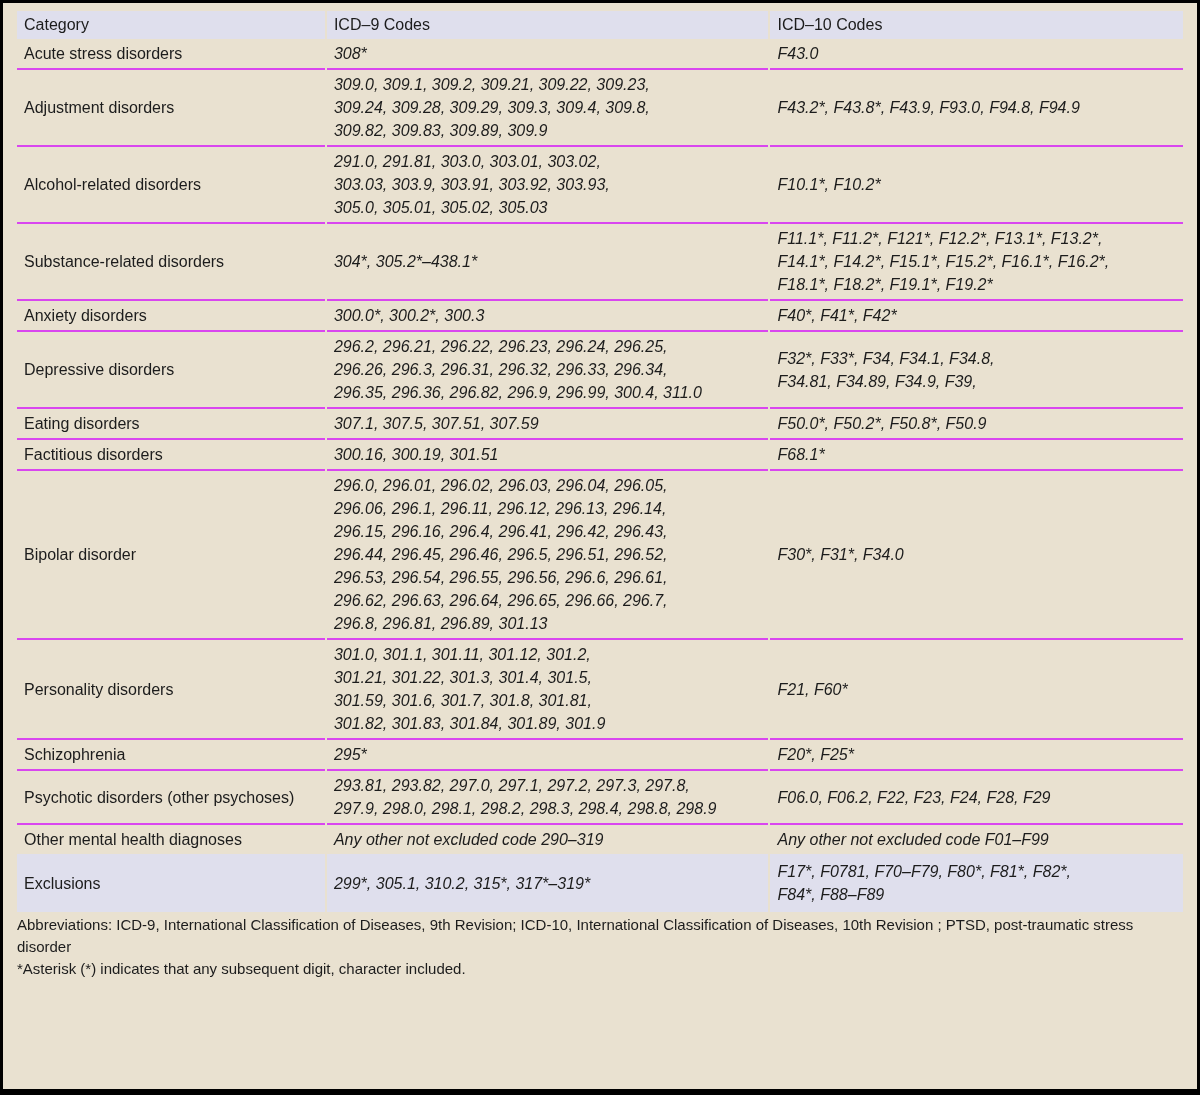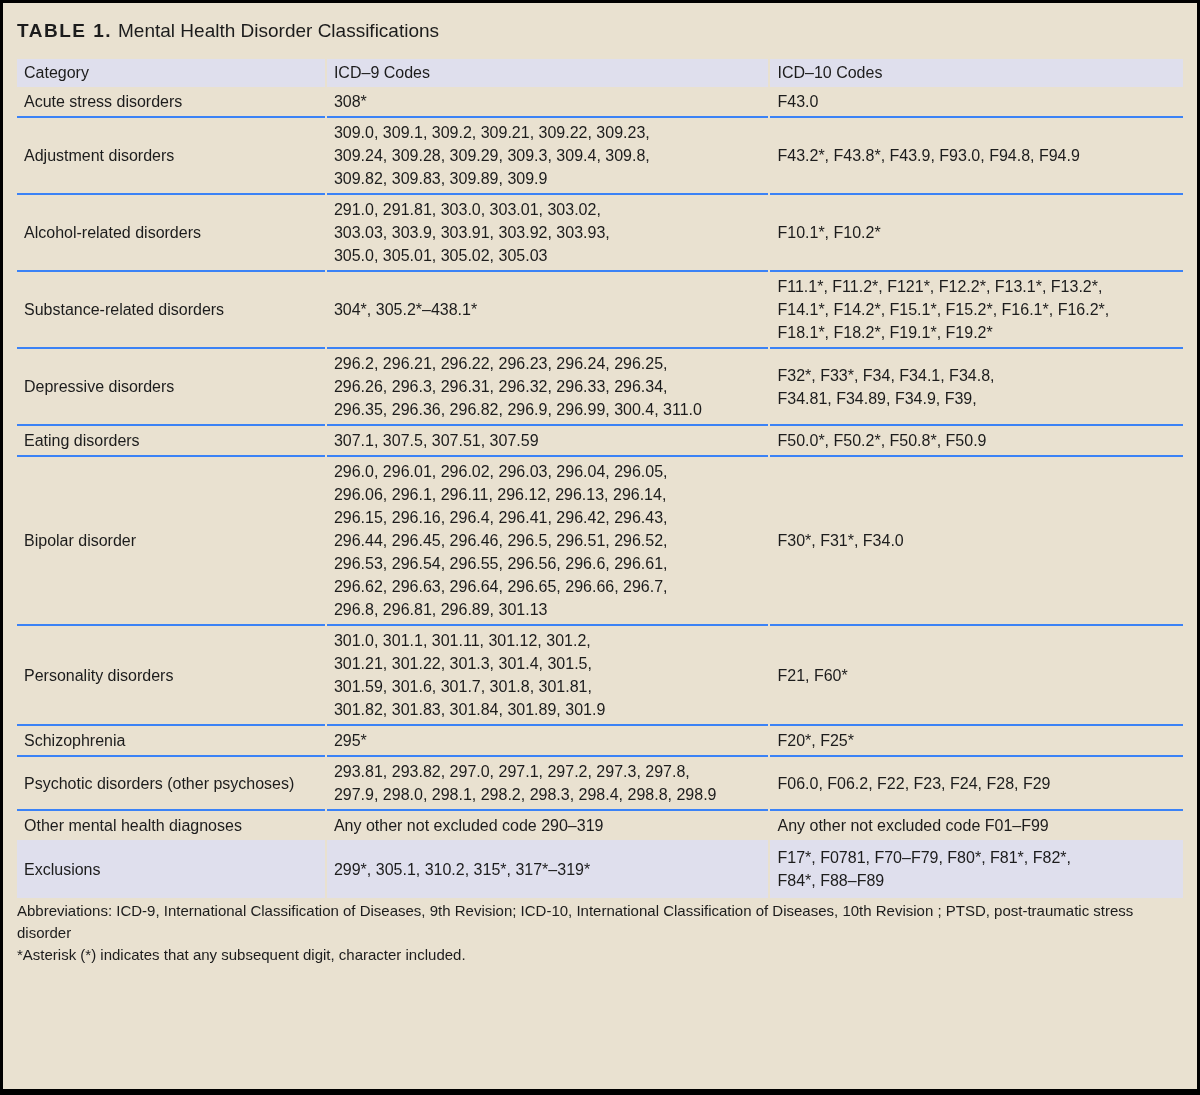--- a/index.html
+++ b/index.html
@@ -46,43 +46,40 @@
     text-align: left;
     padding: 5px 7px;
     font-size: 16px;
   }
   td {
     padding: 3px 7px;
     line-height: 23px;
     vertical-align: middle;
     word-wrap: break-word;
   }
-  td.codes { white-space: pre-line; }
-  tbody tr + tr td { border-top: 2px solid #3b82f6; }
+  td.codes { white-space: pre-line; font-style: italic; }
+  tbody tr + tr td { border-top: 2px solid #d946ef; }
   tbody tr.highlight td {
     border-top: none;
     background: #dfdfed;
     padding-top: 6px;
     padding-bottom: 6px;
   }
   .footnotes {
     margin-top: 2px;
     font-size: 15px;
     line-height: 22px;
     padding: 0 2px;
   }
   .footnotes p { margin: 0; }
 </style>
 </head>
 <body>
 
 <div class="frame">
-  <div class="title">
-    <span class="title-label">TABLE 1.</span><span class="title-text">Mental Health Disorder Classifications</span>
-  </div>
 
   <table class="classification">
     <colgroup>
       <col class="c1">
         <col class="c2">
         <col class="c3">
     </colgroup>
     <thead>
       <tr>
         <th>Category</th>
@@ -111,31 +108,41 @@
           <td class="codes">F10.1*, F10.2*</td>
         </tr>
         <tr>
           <td>Substance-related disorders</td>
           <td class="codes">304*, 305.2*–438.1*</td>
           <td class="codes">F11.1*, F11.2*, F121*, F12.2*, F13.1*, F13.2*,
 F14.1*, F14.2*, F15.1*, F15.2*, F16.1*, F16.2*,
 F18.1*, F18.2*, F19.1*, F19.2*</td>
         </tr>
         <tr>
+          <td>Anxiety disorders</td>
+          <td class="codes">300.0*, 300.2*, 300.3</td>
+          <td class="codes">F40*, F41*, F42*</td>
+        </tr>
+        <tr>
           <td>Depressive disorders</td>
           <td class="codes">296.2, 296.21, 296.22, 296.23, 296.24, 296.25,
 296.26, 296.3, 296.31, 296.32, 296.33, 296.34,
 296.35, 296.36, 296.82, 296.9, 296.99, 300.4, 311.0</td>
           <td class="codes">F32*, F33*, F34, F34.1, F34.8,
 F34.81, F34.89, F34.9, F39,</td>
         </tr>
         <tr>
           <td>Eating disorders</td>
           <td class="codes">307.1, 307.5, 307.51, 307.59</td>
           <td class="codes">F50.0*, F50.2*, F50.8*, F50.9</td>
+        </tr>
+        <tr>
+          <td>Factitious disorders</td>
+          <td class="codes">300.16, 300.19, 301.51</td>
+          <td class="codes">F68.1*</td>
         </tr>
         <tr>
           <td>Bipolar disorder</td>
           <td class="codes">296.0, 296.01, 296.02, 296.03, 296.04, 296.05,
 296.06, 296.1, 296.11, 296.12, 296.13, 296.14,
 296.15, 296.16, 296.4, 296.41, 296.42, 296.43,
 296.44, 296.45, 296.46, 296.5, 296.51, 296.52,
 296.53, 296.54, 296.55, 296.56, 296.6, 296.61,
 296.62, 296.63, 296.64, 296.65, 296.66, 296.7,
 296.8, 296.81, 296.89, 301.13</td>

